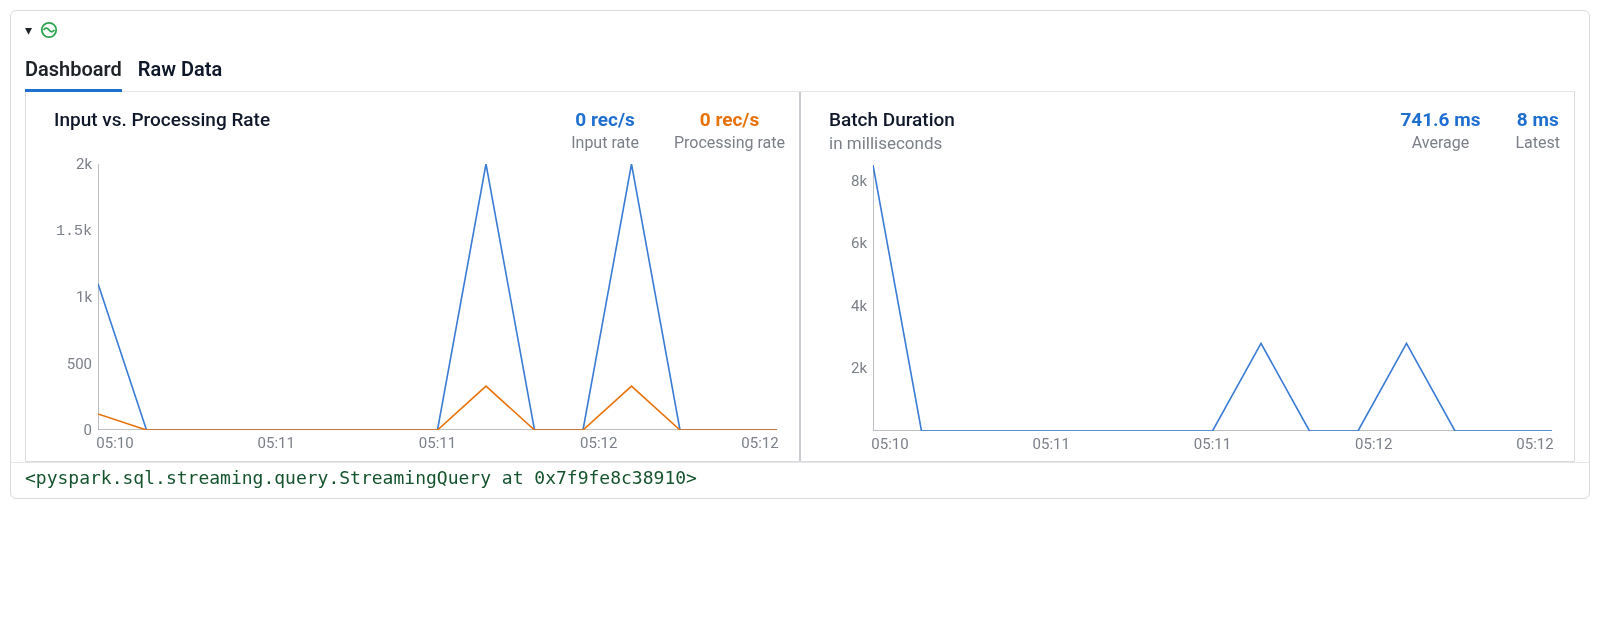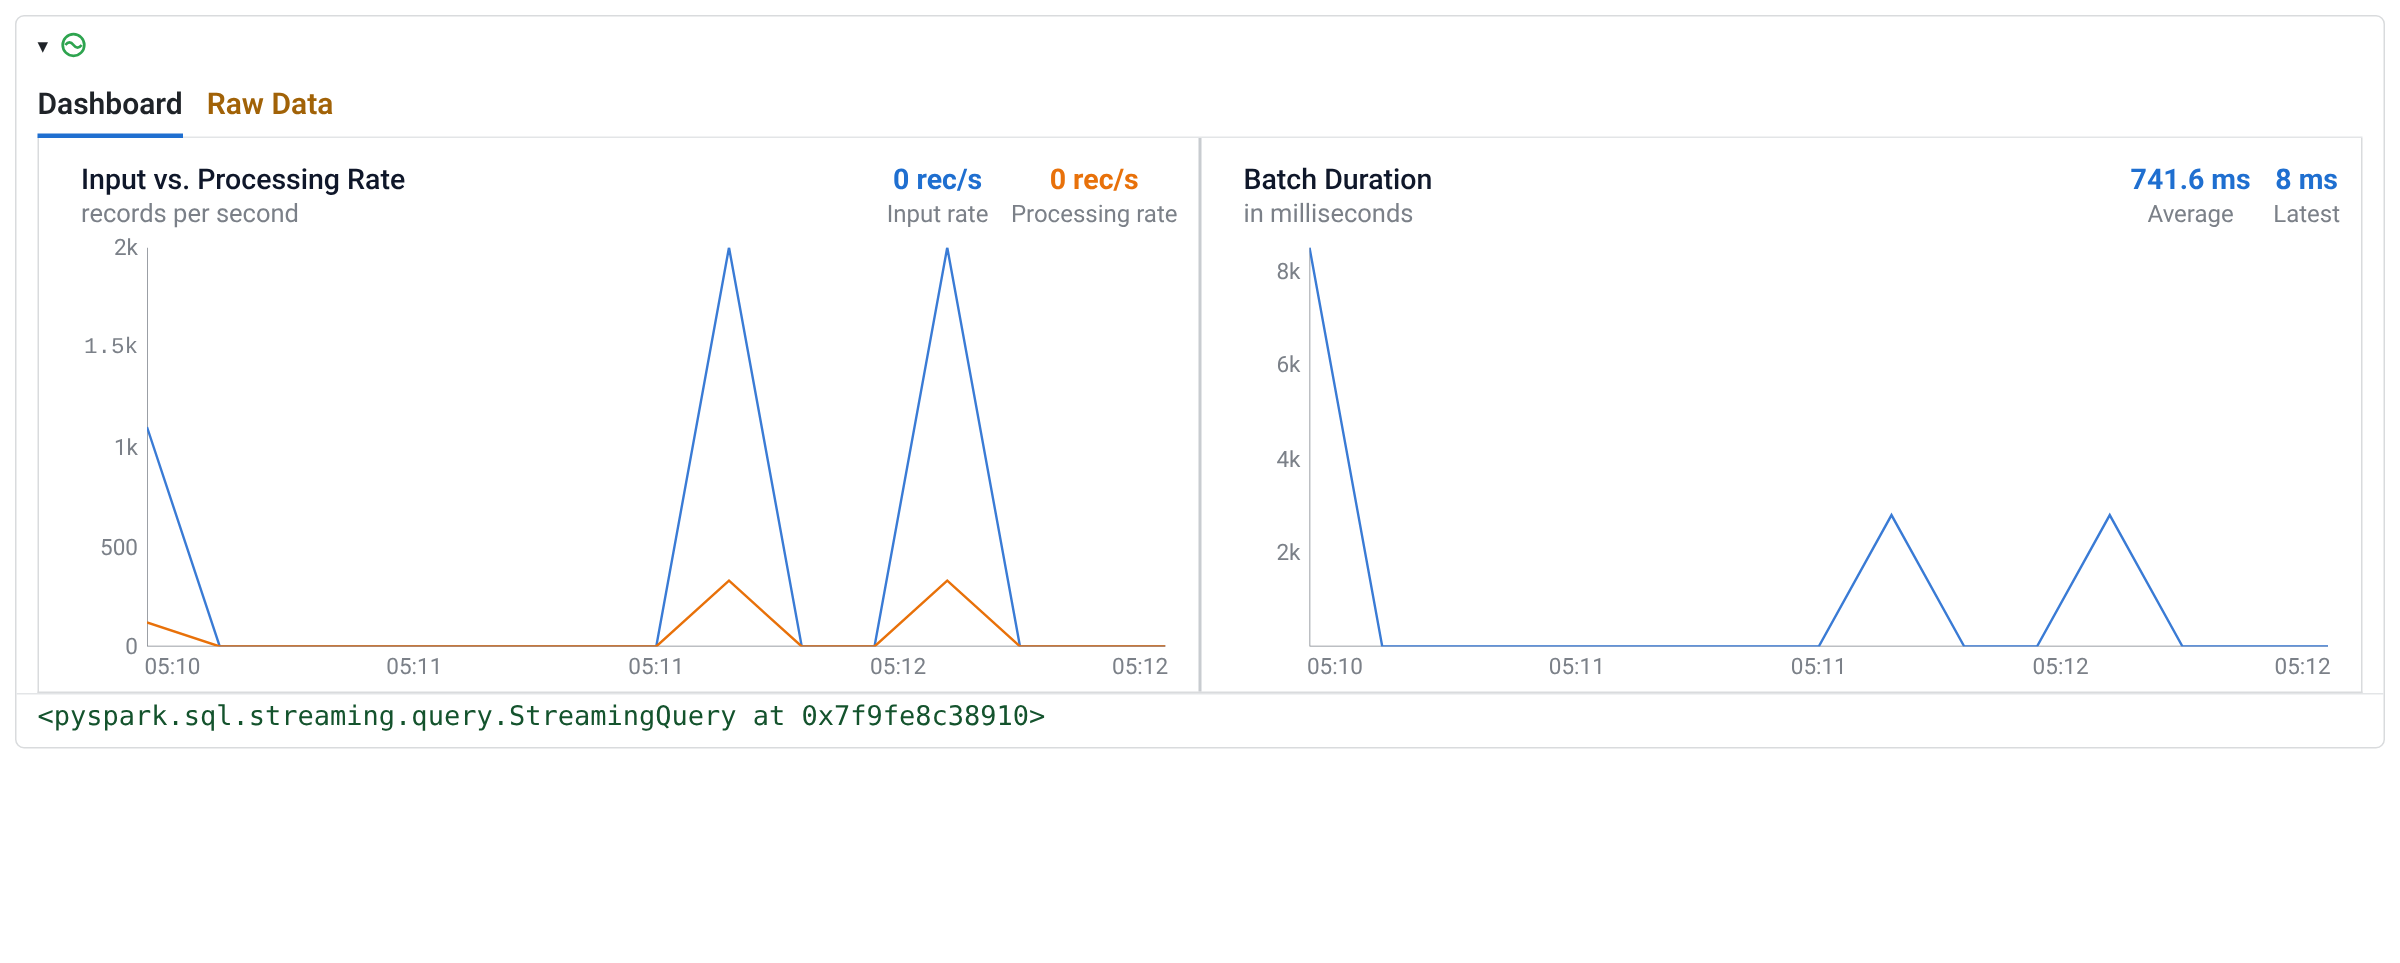--- a/index.html
+++ b/index.html
@@ -46,21 +46,21 @@
     color: #5e646c;
   }
   .tabs {
     display: flex;
     gap: 16px;
     border-bottom: 1px solid #e3e5e7;
   }
   .tab {
     font-size: 20px;
     font-weight: 600;
-    color: #a16207;
+    color: #0f172a;
     padding: 4px 0 8px 0;
     cursor: pointer;
     border-bottom: 3px solid transparent;
     margin-bottom: -1px;
   }
   .tab.active {
     color: #1f2328;
     border-bottom-color: #1f6fd0;
   }
   .charts-row {
@@ -88,21 +88,21 @@
     font-weight: 500;
     color: #0f172a;
   }
   .chart-subtitle {
     font-size: 17px;
     color: #7b8088;
     margin-top: 2px;
   }
   .chart-metrics {
     display: flex;
-    gap: 15px;
+    gap: 35px;
     text-align: right;
   }
   .metric-block { text-align: center; }
   .metric-value {
     font-size: 19px;
     font-weight: 700;
   }
   .metric-value.blue { color: #1f6fd0; }
   .metric-value.orange { color: #e8710a; }
   .metric-label {
@@ -174,21 +174,20 @@
     <div class="tab active">Dashboard</div>
     <div class="tab">Raw Data</div>
   </div>
 
   <div class="charts-row">
 
     <div class="chart-card">
       <div class="chart-head">
         <div>
           <div class="chart-title">Input vs. Processing Rate</div>
-          <div class="chart-subtitle">records per second</div>
         </div>
         <div class="chart-metrics">
           <div class="metric-block">
             <div class="metric-value blue">0 rec/s</div>
             <div class="metric-label">Input rate</div>
           </div>
           <div class="metric-block">
             <div class="metric-value orange">0 rec/s</div>
             <div class="metric-label">Processing rate</div>
           </div>

